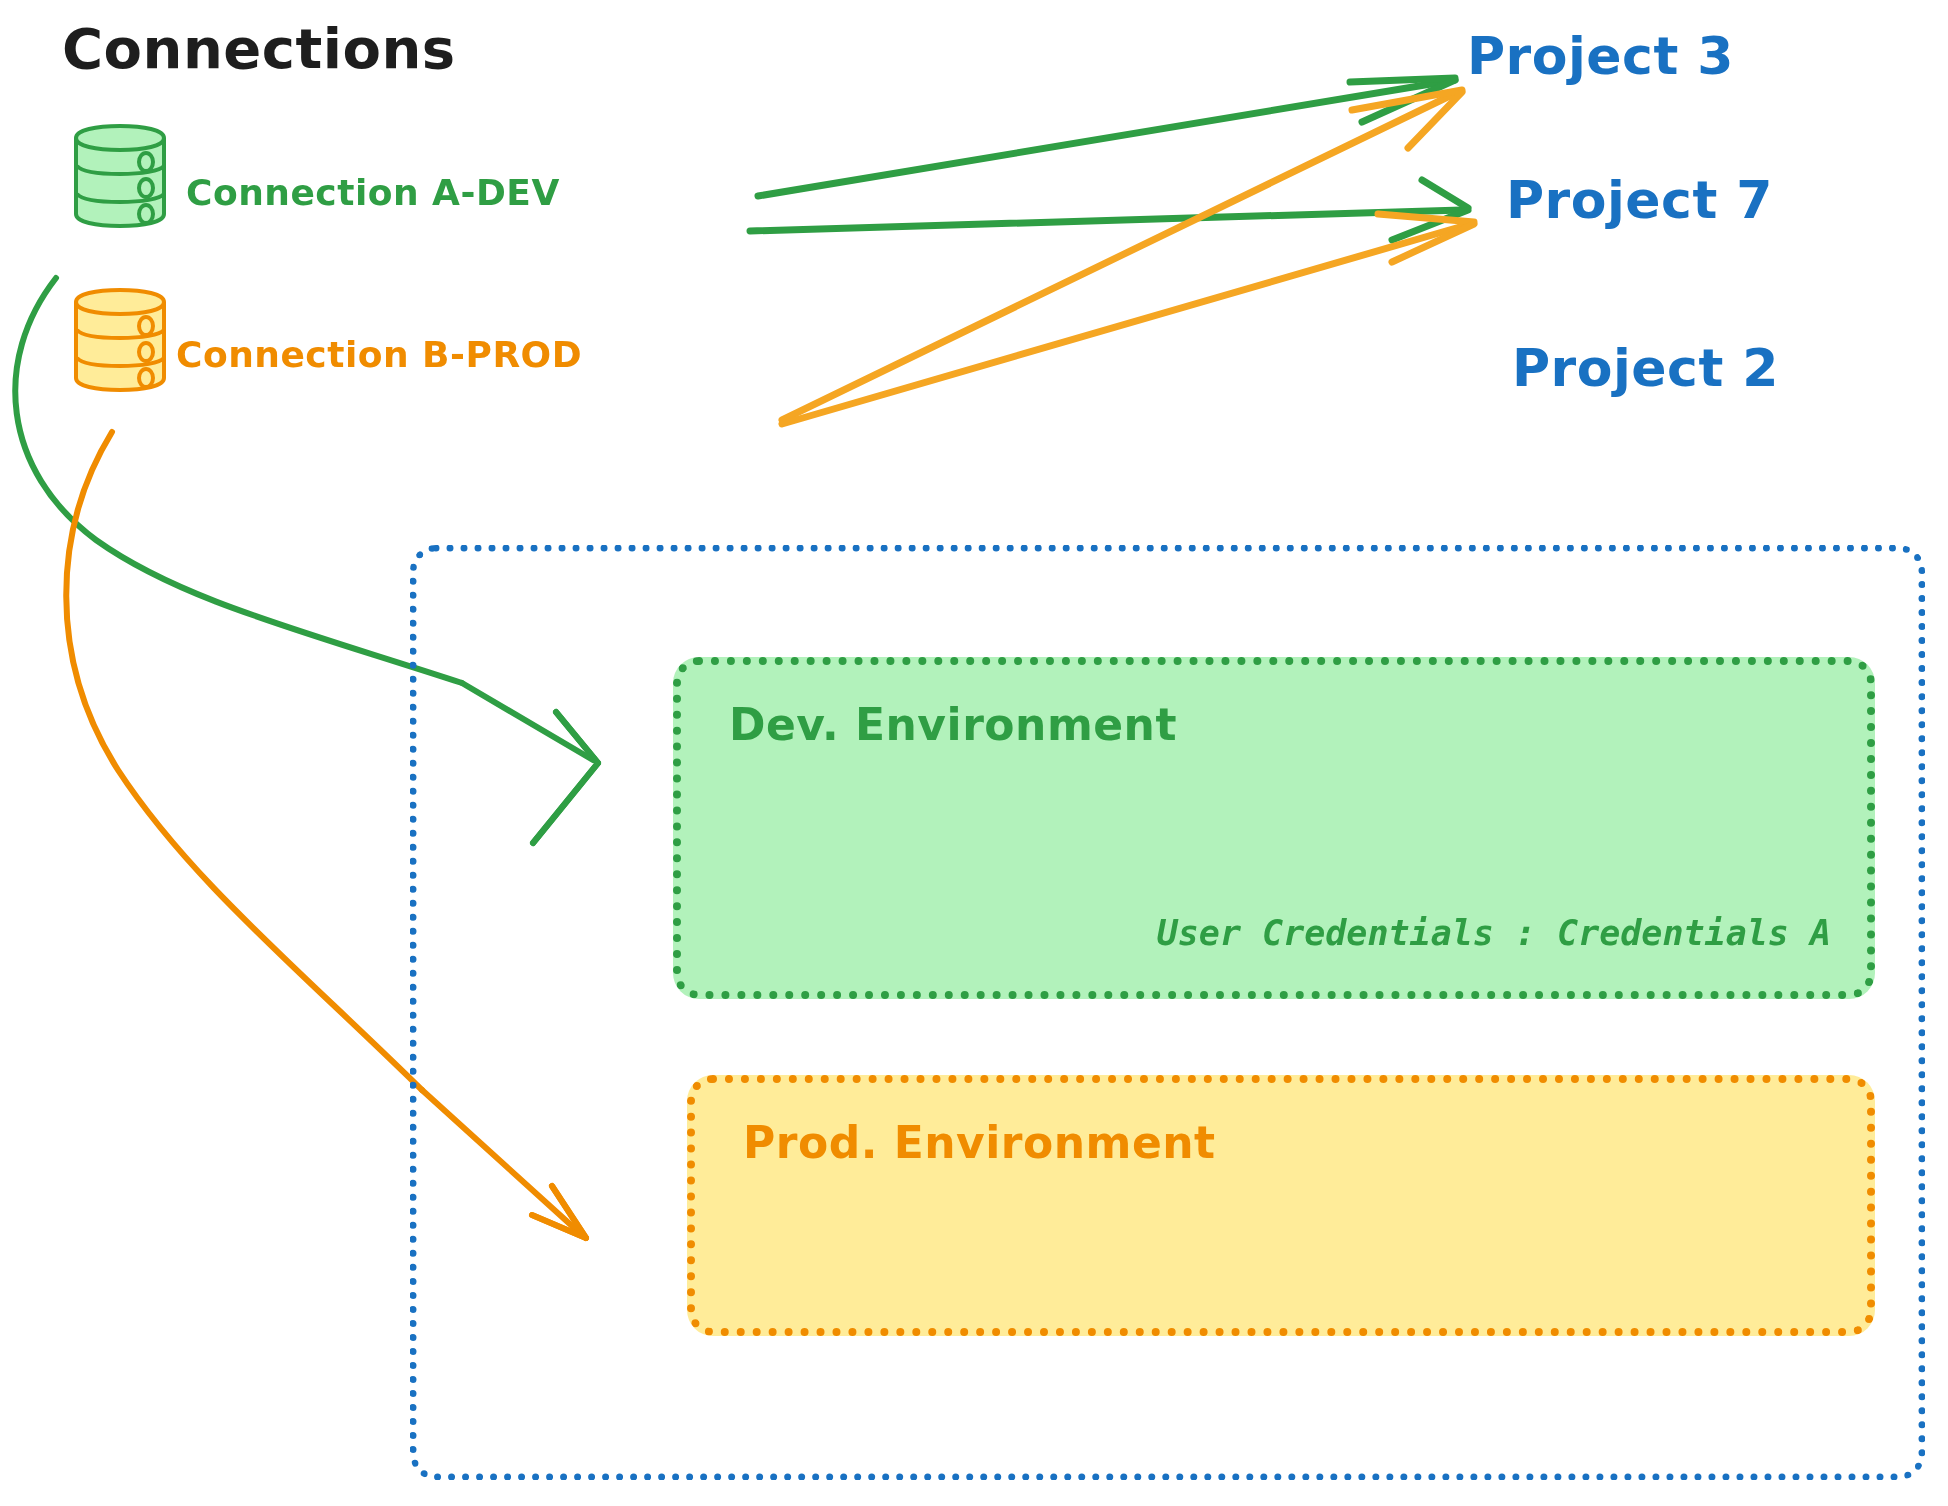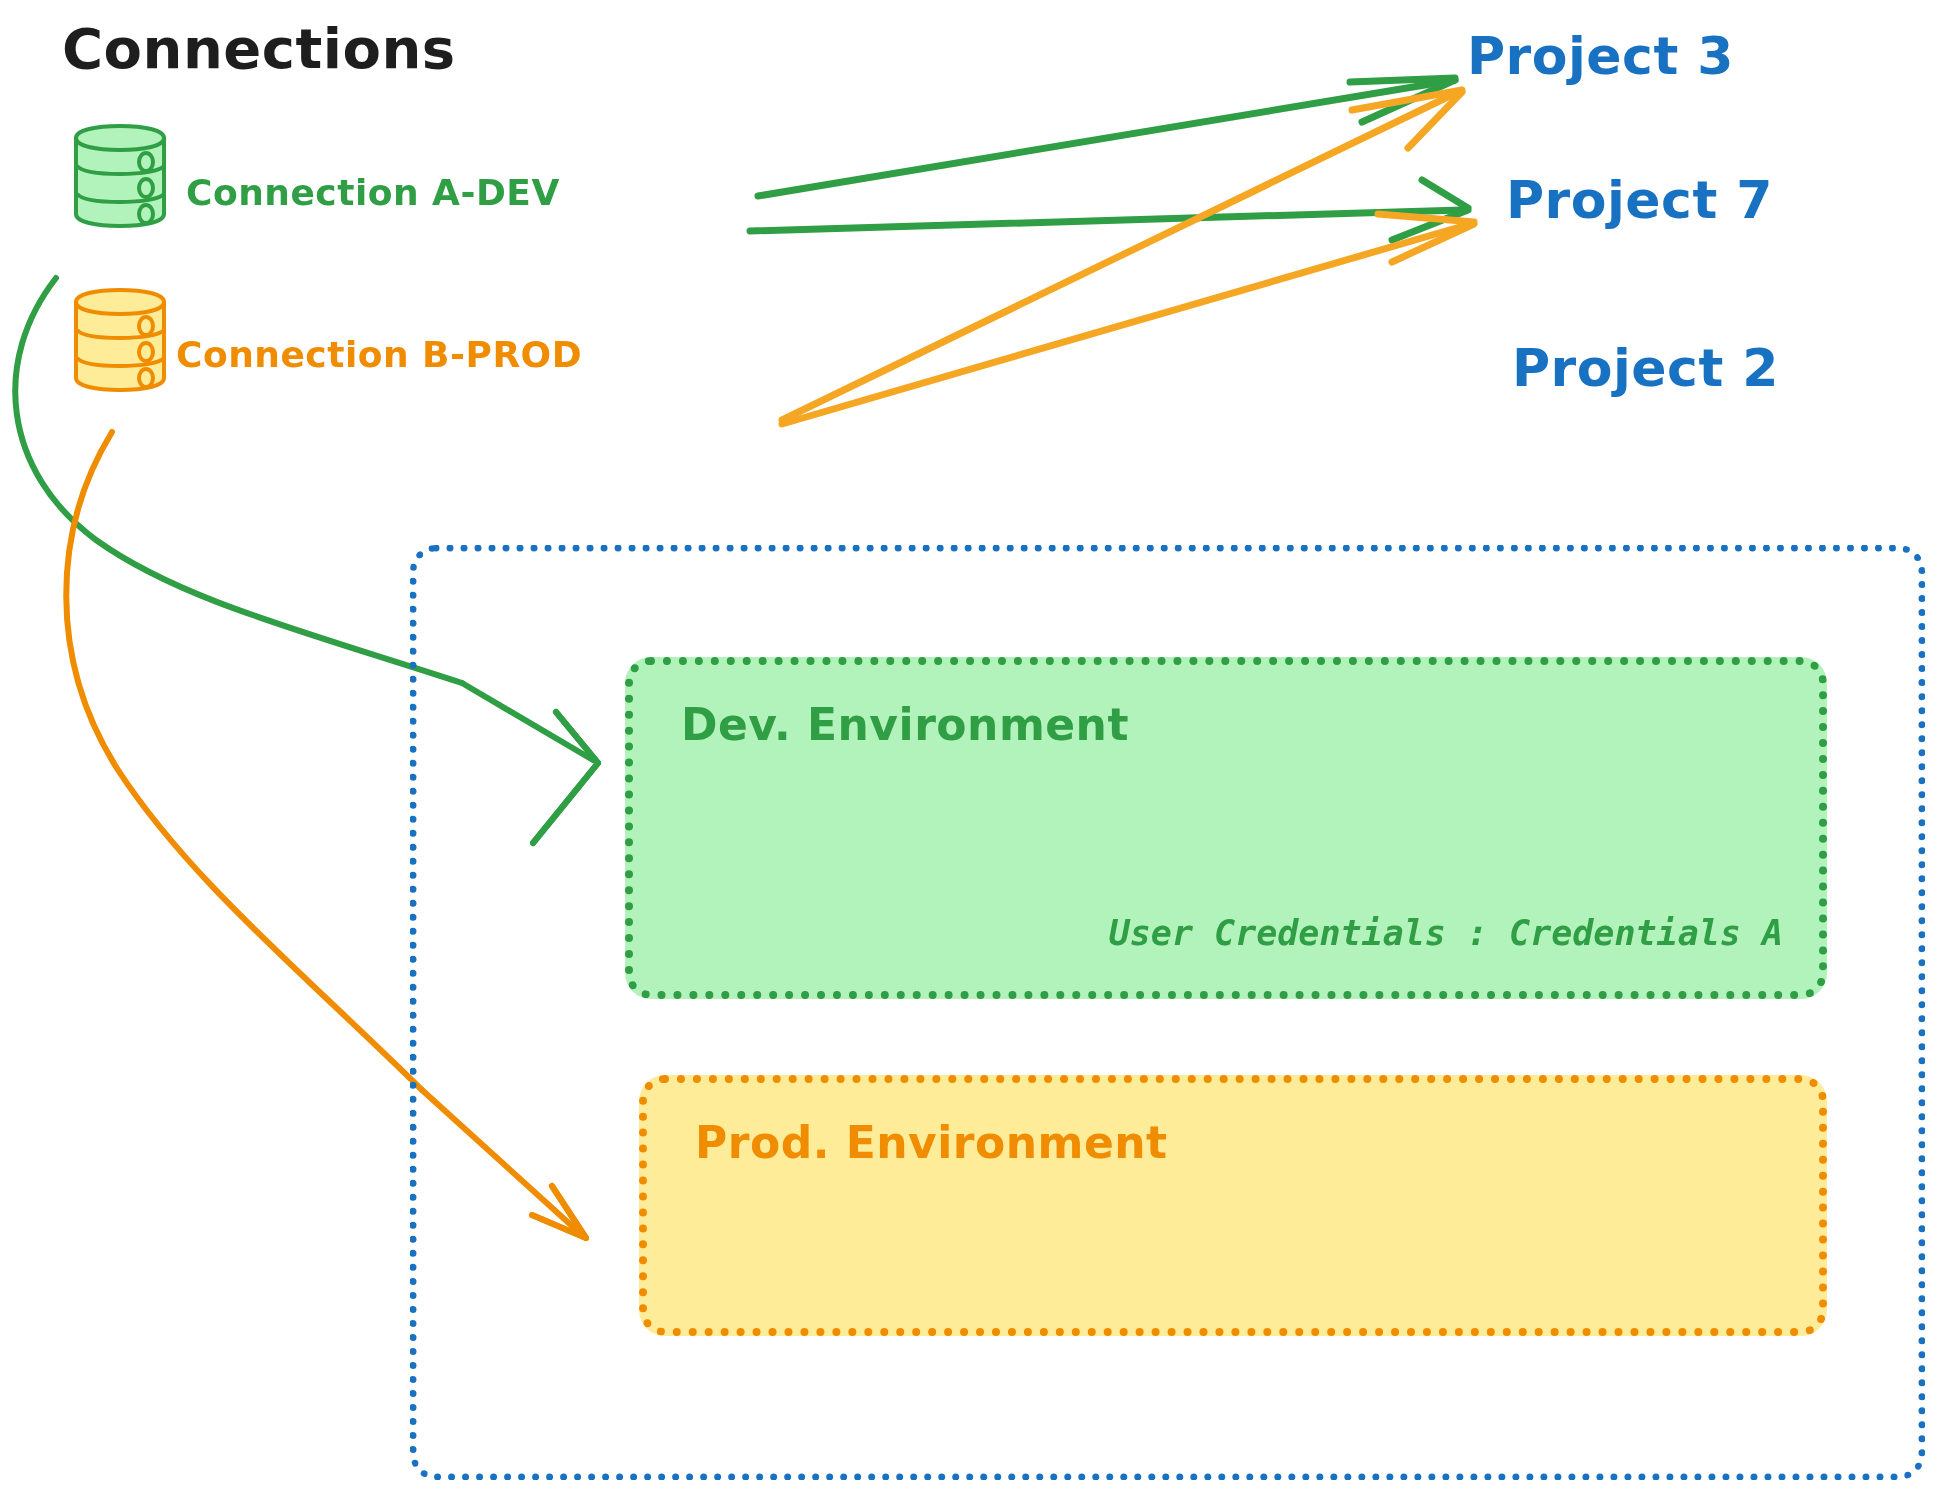--- a/index.html
+++ b/index.html
@@ -87,20 +87,21 @@
     border-radius: 26px;
     box-sizing: border-box;
     background: transparent;
   }
 
   
   .env-box {
     position: absolute;
     box-sizing: border-box;
     border-radius: 26px;
+    margin-left: 48px;
   }
   #dev-env {
     left: 618px;
     top: 650px;
     width: 1202px;
     height: 342px;
     background: #b2f2bb;
     border: 8px dotted #2f9e44;
   }
   #prod-env {

